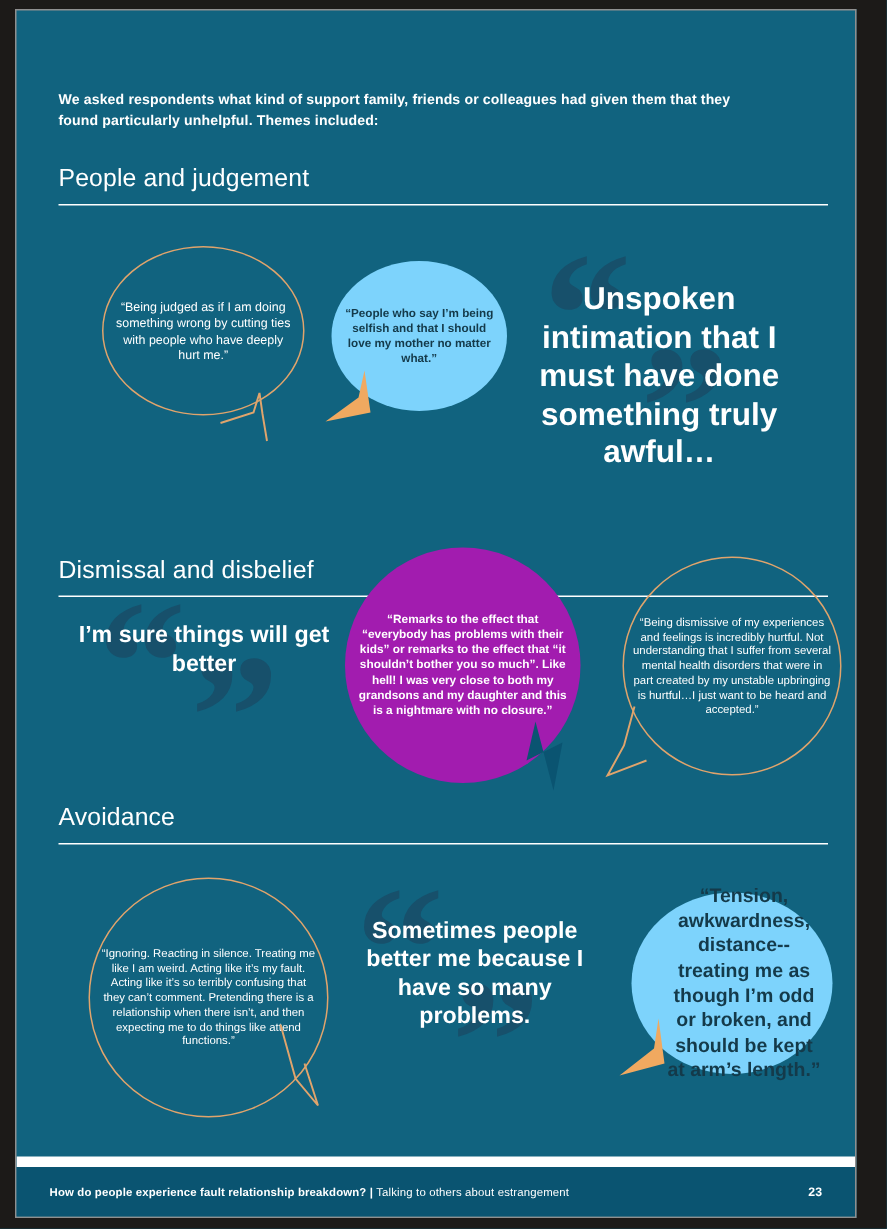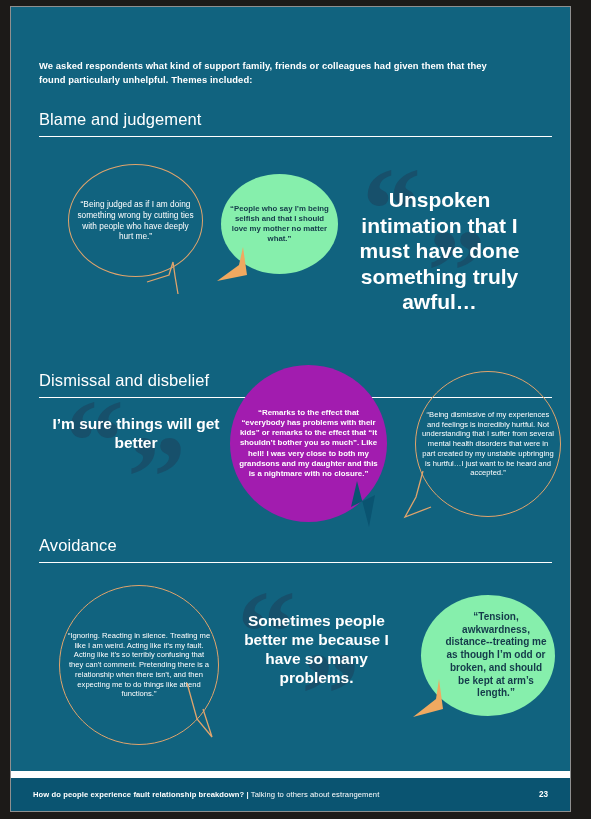--- a/index.html
+++ b/index.html
@@ -79,21 +79,21 @@
 
   
   .bubble.outline {
     border: 1.3px solid #e0a46c;
     background: transparent;
   }
   .bubble.outline .btext { color: #ffffff; }
 
   
   .bubble.solid-orange {
-    background: #86efac;
+    background: #7dd3fc;
     border: none;
   }
   .bubble.solid-orange .btext { color: #143a4a; font-weight: 700; }
 
   
   .bubble.solid-teal {
     background: #a21caf;
     border: none;
   }
   .bubble.solid-teal .btext { color: #ffffff; font-weight: 700; }
@@ -164,21 +164,21 @@
   }
 </style>
 </head>
 <body>
 
 <div id="page-frame">
 
   <div class="intro">We asked respondents what kind of support family, friends or colleagues had given them that they found particularly unhelpful. Themes included:</div>
 
   <div class="section-head" id="head-blame">
-    <div class="title">Blame and judgement</div>
+    <div class="title">People and judgement</div>
     <div class="rule"></div>
   </div>
 
   <div class="bubble outline" style="left:57px; top:157px; width:135px; height:113px;">
     <div class="btext" style="font-size:8.3px;">“Being judged as if I am doing something wrong by cutting ties with people who have deeply hurt me.”</div>
   </div>
   <svg class="tail" style="left:132px; top:253px; width:60px; height:40px;" viewBox="0 0 60 40">
     <polyline points="4,22 26,15 30,2 32,16 35,34" fill="none" stroke="#e0a46c" stroke-width="1.3"></polyline>
   </svg>
 
@@ -232,21 +232,21 @@
     <polyline points="6,4 16,40 31,58 22,30" fill="none" stroke="#e0a46c" stroke-width="1.3"></polyline>
   </svg>
 
   <div class="pullquote" style="left:218px; top:583px; width:175px; height:145px;">
     <div class="marks" style="left:8px; top:-16px;">“</div>
     <div class="marks" style="left:72px; top:46px;">”</div>
     <div class="ptext" style="font-size:15.5px; padding-top:22px;">Sometimes people better me because I have so many problems.</div>
   </div>
 
   <div class="bubble solid-orange" style="left:410px; top:588px; width:134px; height:121px;">
-    <div class="btext" style="font-size:10px;margin-left:16px;">“Tension, awkwardness, distance--treating me as though I’m odd or broken, and should be kept at arm’s length.”</div>
+    <div class="btext" style="font-size:13px;margin-left:16px;">“Tension, awkwardness, distance--treating me as though I’m odd or broken, and should be kept at arm’s length.”</div>
   </div>
   <svg class="tail" style="left:398px; top:668px; width:55px; height:50px;" viewBox="0 0 55 50">
     <polygon points="30,4 34,34 4,42 27,24" fill="#f0a960"></polygon>
   </svg>
 
   <div id="footer-gap"></div>
   <div id="footer">
     <div class="ftext">
       <span class="b">How do people experience fault relationship breakdown?</span>
       <span class="sep">|</span>

